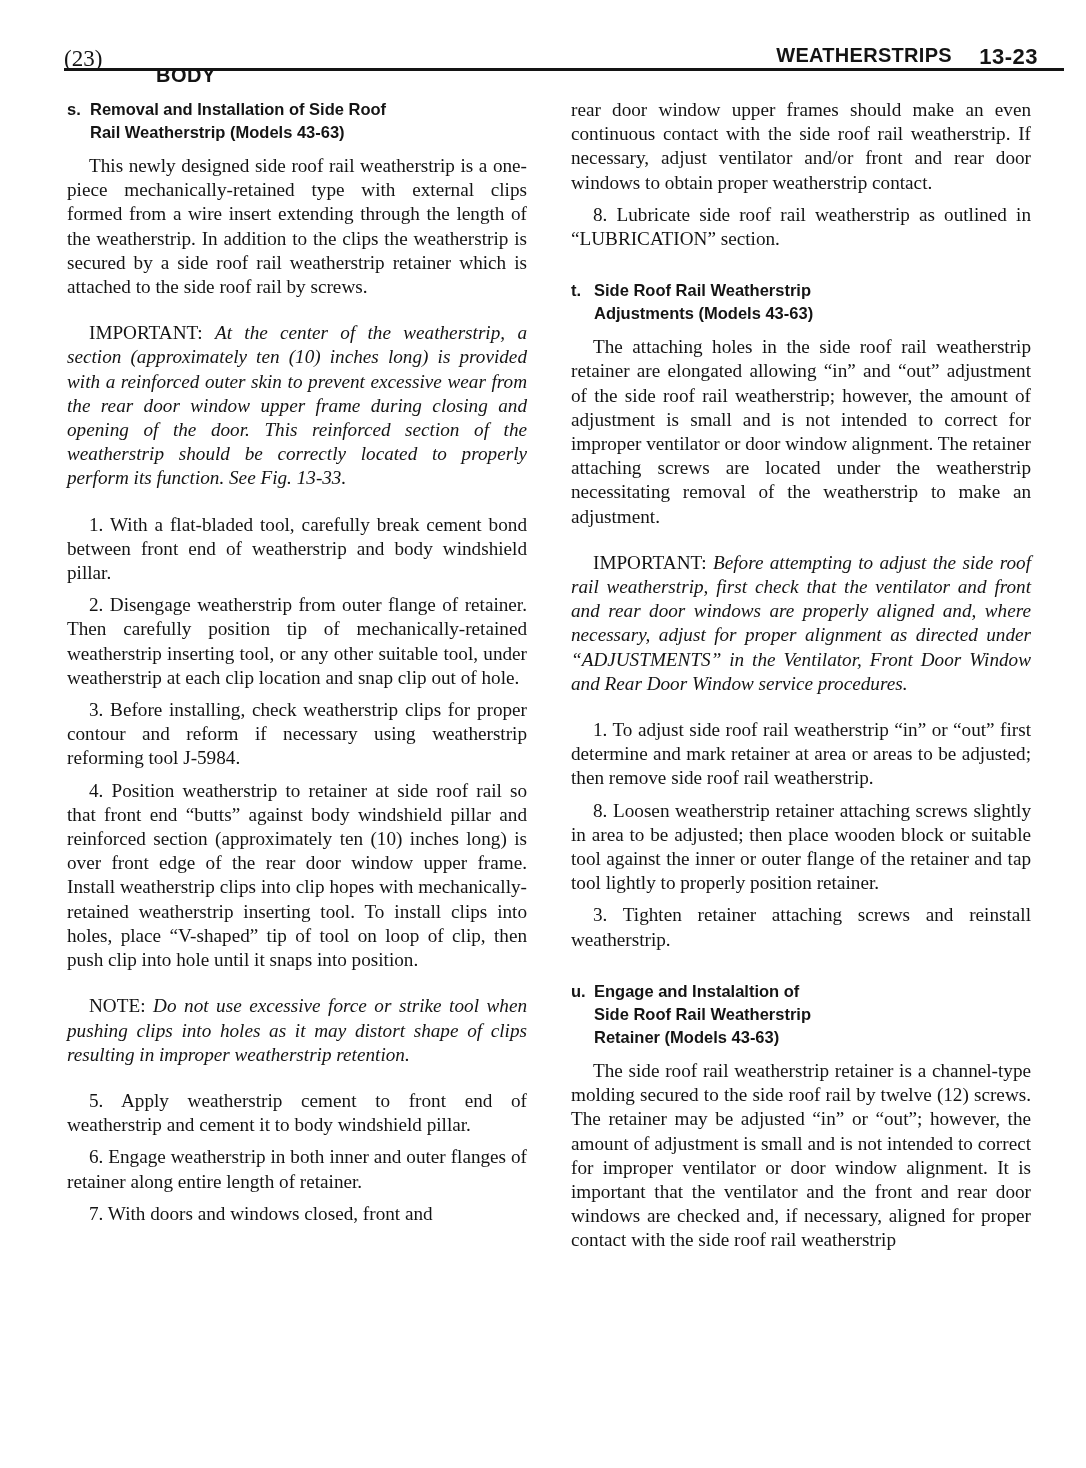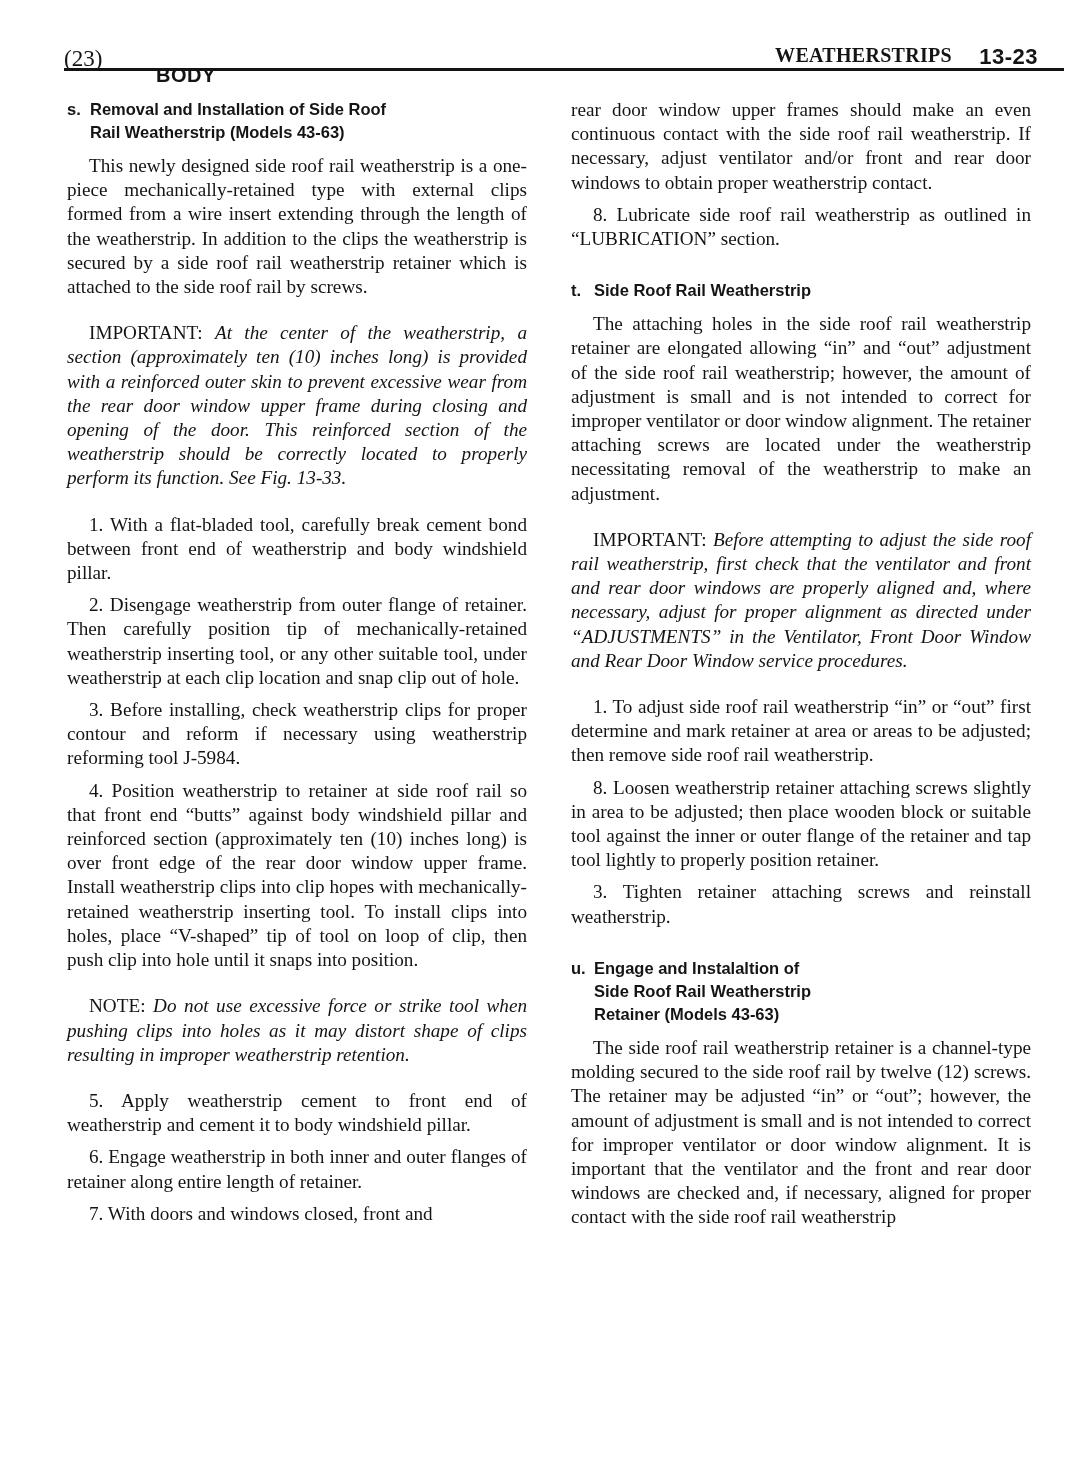--- a/index.html
+++ b/index.html
@@ -1,20 +1,20 @@
 <!DOCTYPE html>
 <html><head>
 <meta charset="utf-8">
 <style>
   html, body { margin: 0; padding: 0; background: #ffffff; }
   body { width: 1086px; height: 1468px; position: relative; overflow: hidden; color: #141414; }
   .header { position: absolute; left: 64px; top: 14px; width: 1000px; height: 56px; }
   .hdr-num { position: absolute; left: 0; top: 32px; font-family: "Liberation Serif", serif; font-size: 23px; }
   .hdr-body { position: absolute; left: 92px; top: 30px; font-family: "Liberation Sans", sans-serif; font-weight: bold; font-size: 20px; letter-spacing: 0.5px; margin-top: 20px; }
-  .hdr-right { position: absolute; right: 26px; top: 30px; font-family: Liberation Serif, serif; font-weight: bold; font-size: 20px; letter-spacing: 0.3px; margin-left: 19px; }
+  .hdr-right { position: absolute; right: 26px; top: 30px; font-family: Liberation Sans, sans-serif; font-weight: bold; font-size: 20px; letter-spacing: 0.3px; margin-left: 19px; }
   .hdr-page { position: absolute; right: 26px; top: 30px; font-family: "Liberation Sans", sans-serif; font-weight: bold; font-size: 22px; letter-spacing: 0.5px; }
   .hdr-rule { position: absolute; left: 0; right: 0; top: 54px; height: 3px; background: #141414; }
   .col { position: absolute; top: 98px; width: 460px; font-family: "Liberation Serif", serif; font-size: 19.2px; line-height: 24.2px; }
   .col-left { left: 67px; }
   .col-right { left: 571px; }
   .h { font-family: "Liberation Sans", sans-serif; font-weight: bold; font-size: 16.5px; line-height: 23px; position: relative; padding-left: 23px; margin: 0 0 10px 0; }
   .h .letter { position: absolute; left: 0; top: 0; }
   .h .t { display: block; }
   p { margin: 0 0 8px 0; text-align: justify; text-indent: 22px; }
   p.noindent { text-indent: 0; }
@@ -54,20 +54,21 @@
   <p>7. With doors and windows closed, front and</p>
 </div>
 
 <div class="col col-right">
   <p class="noindent">rear door window upper frames should make an even continuous contact with the side roof rail weatherstrip. If necessary, adjust ventilator and/or front and rear door windows to obtain proper weatherstrip contact.</p>
   <p>8. Lubricate side roof rail weatherstrip as outlined in “LUBRICATION” section.</p>
   <div class="sp" style="height:20px"></div>
   <div class="h">
     <span class="letter">t.</span>
     <span class="t">Side Roof Rail Weatherstrip</span>
+    <span class="t">Adjustments (Models 43-63)</span>
   </div>
   <p>The attaching holes in the side roof rail weatherstrip retainer are elongated allowing “in” and “out” adjustment of the side roof rail weatherstrip; however, the amount of adjustment is small and is not intended to correct for improper ventilator or door window alignment. The retainer attaching screws are located under the weatherstrip necessitating removal of the weatherstrip to make an adjustment.</p>
   <div class="sp"></div>
   <p><span>IMPORTANT:</span> <em>Before attempting to adjust the side roof rail weatherstrip, first check that the ventilator and front and rear door windows are properly aligned and, where necessary, adjust for proper alignment as directed under “ADJUSTMENTS” in the Ventilator, Front Door Window and Rear Door Window service procedures.</em></p>
   <div class="sp"></div>
   <p>1. To adjust side roof rail weatherstrip “in” or “out” first determine and mark retainer at area or areas to be adjusted; then remove side roof rail weatherstrip.</p>
   <p>8. Loosen weatherstrip retainer attaching screws slightly in area to be adjusted; then place wooden block or suitable tool against the inner or outer flange of the retainer and tap tool lightly to properly position retainer.</p>
   <p>3. Tighten retainer attaching screws and reinstall weatherstrip.</p>
   <div class="sp" style="height:20px"></div>
   <div class="h">

